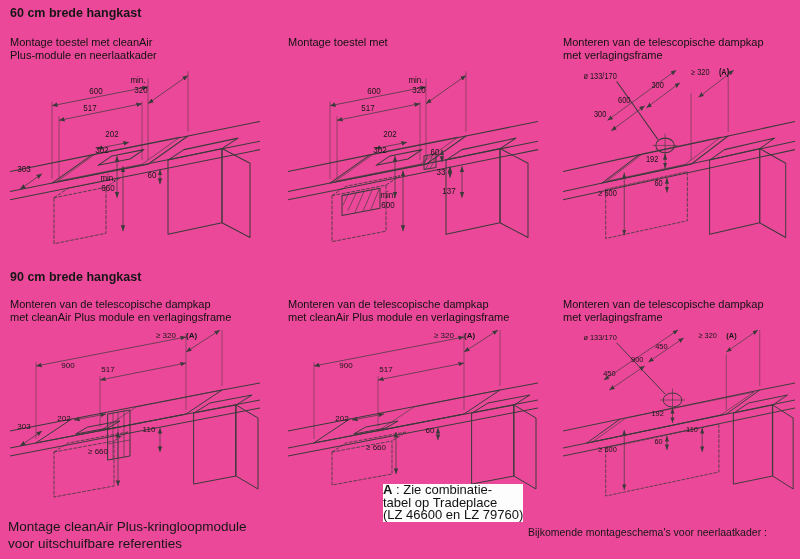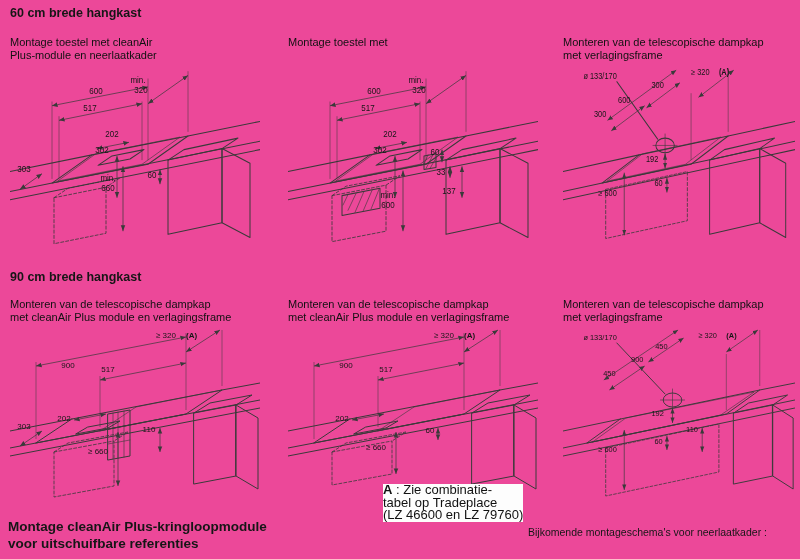--- a/index.html
+++ b/index.html
@@ -14,21 +14,21 @@
   .lw .dsh{stroke-dasharray:3 2;stroke-width:.8;}
   .lw .tn{stroke-width:.6;}
   .lw .ht{stroke-width:.6;}
   .ext{stroke:#3a3a3a;stroke-width:.5;fill:none;}
   .dim{stroke:#3a3a3a;stroke-width:.7;fill:none;}
   .ldr{stroke:#3a3a3a;stroke-width:.5;fill:none;}
   .dl{font:8px "Liberation Sans",sans-serif;fill:#161616;text-anchor:middle;}
   .st{text-anchor:start;}
   .b{font-weight:700;}
   .note{position:absolute;font-size:13px;line-height:12.5px;color:#111;background:#fdfdfd;}
-  .foot-l{position:absolute;left:8px;top:518px;font-size:13.5px;font-weight:700;line-height:17px;}
+  .foot-l{position:absolute;left:8px;top:518px;font-size:13.5px;font-weight:400;line-height:17px;}
   .foot-r{position:absolute;left:528px;top:526px;font-size:10.5px;line-height:13.5px;}
 </style>
 </head>
 <body>
 
 <svg width="0" height="0" style="position:absolute" aria-hidden="true">
   <defs>
     <marker id="ae" markerWidth="9" markerHeight="8" refX="8" refY="4" orient="auto">
       <path d="M0,0.8 L8,4 L0,7.2 Z" fill="#3a3a3a"></path>
     </marker>

